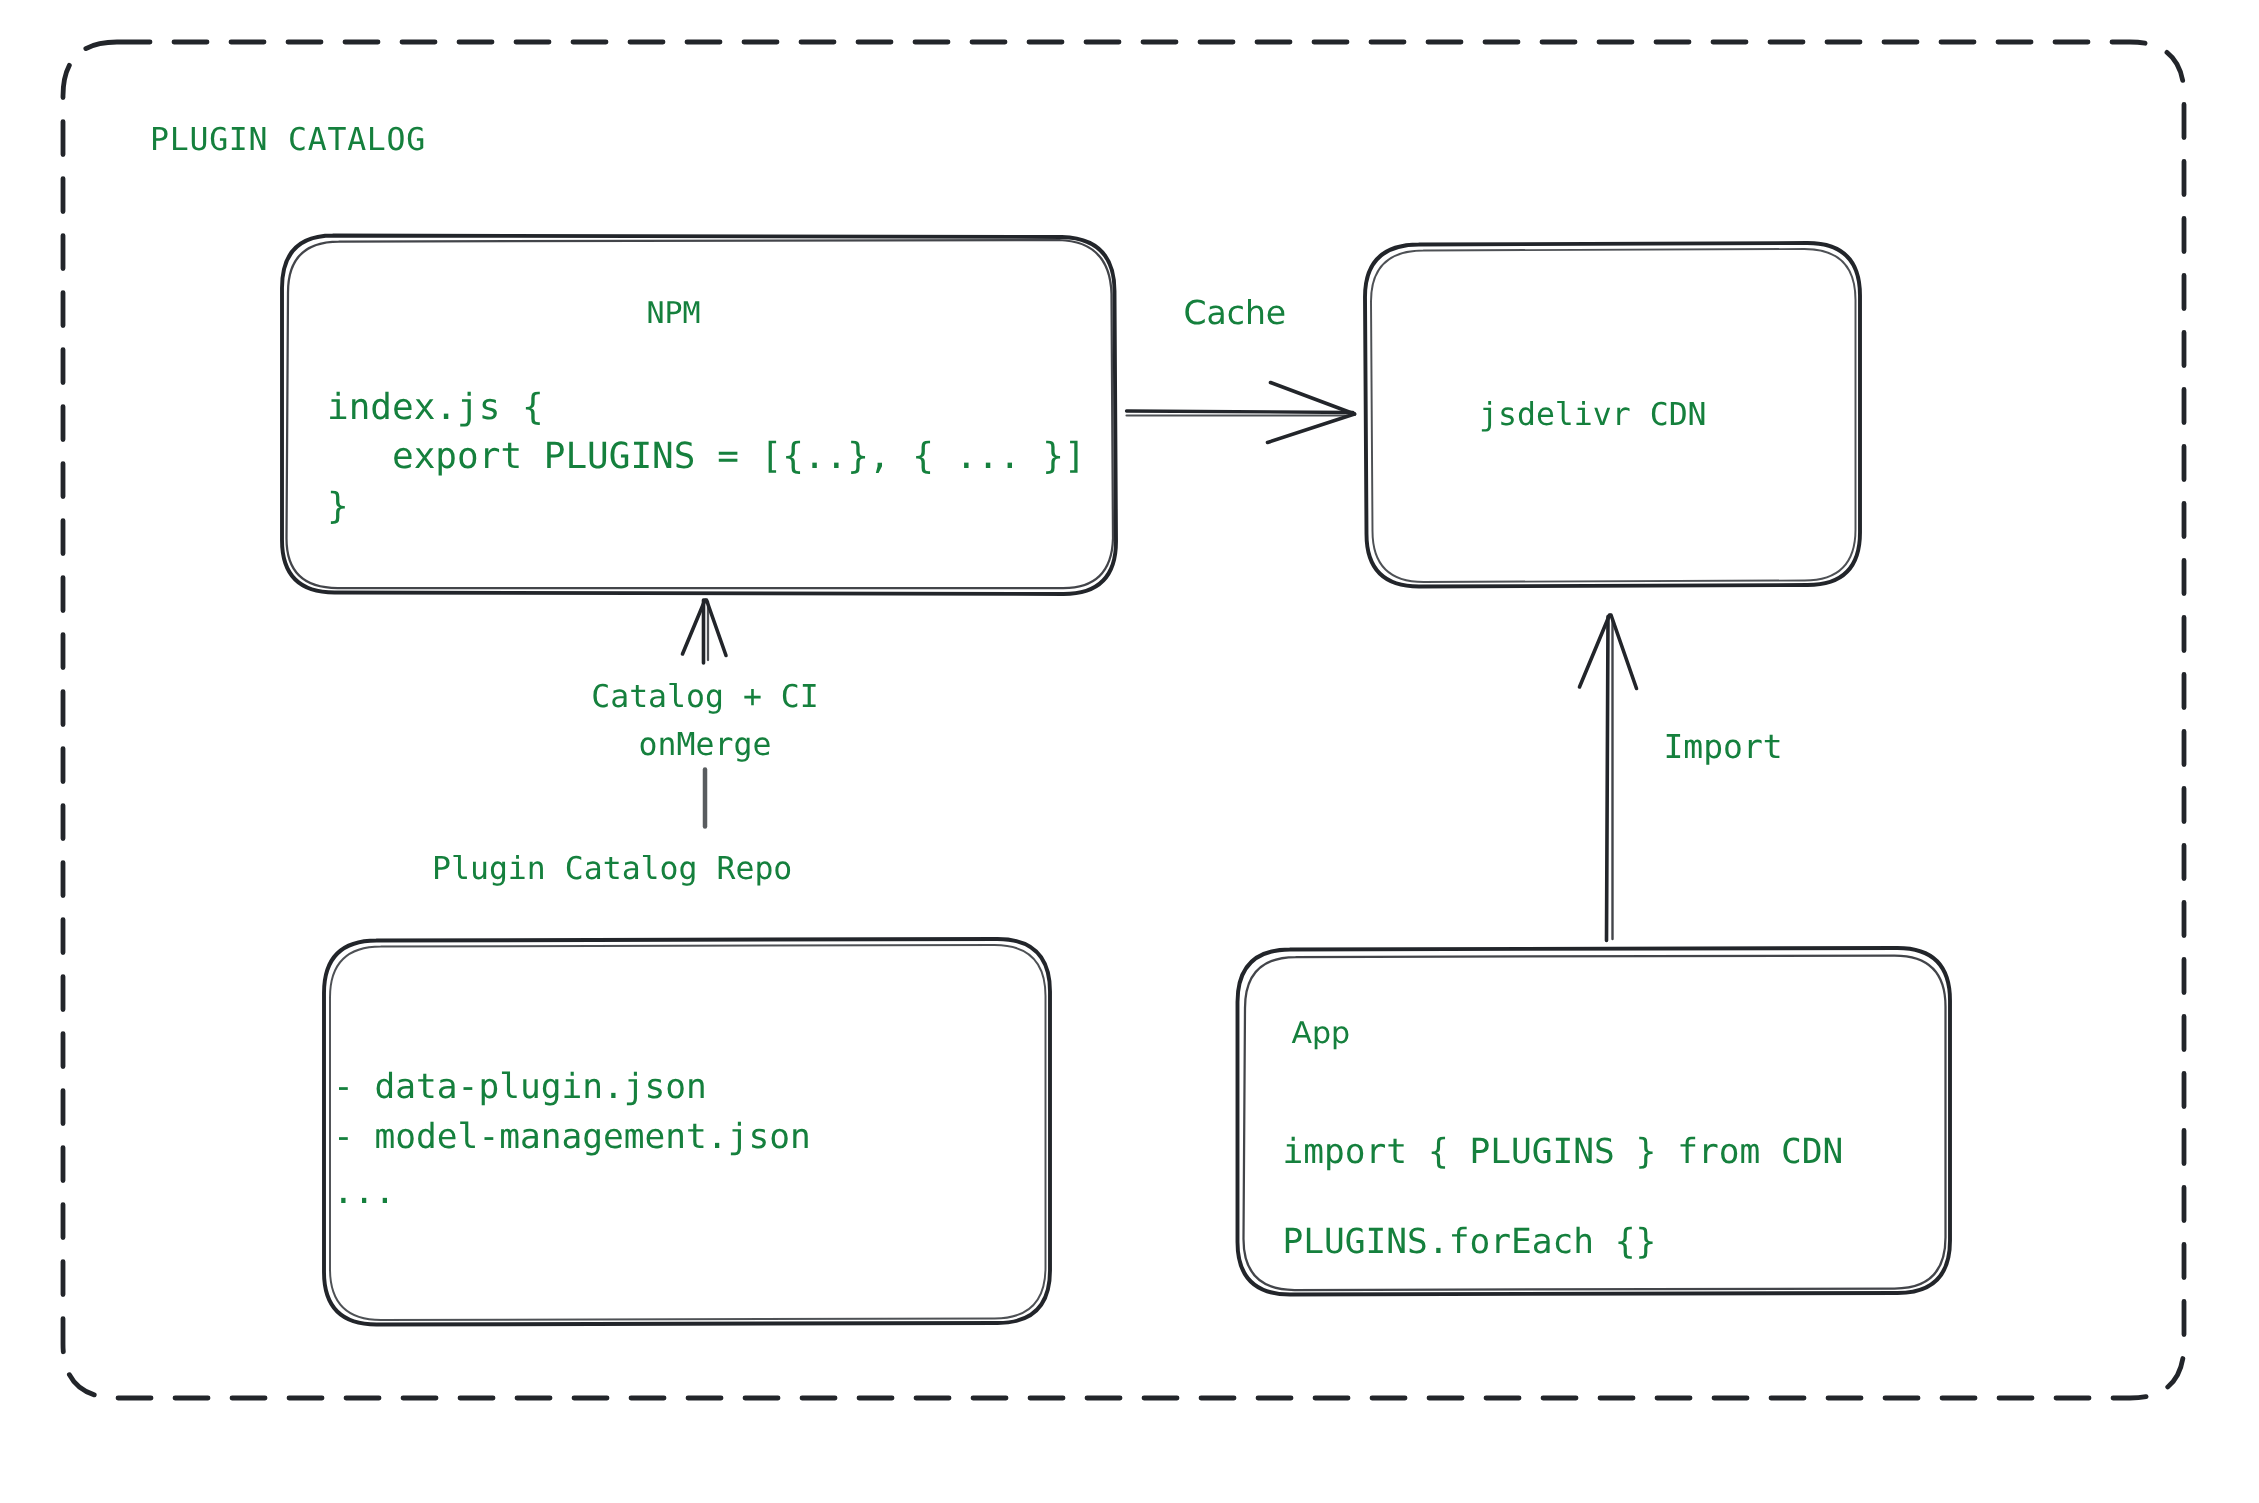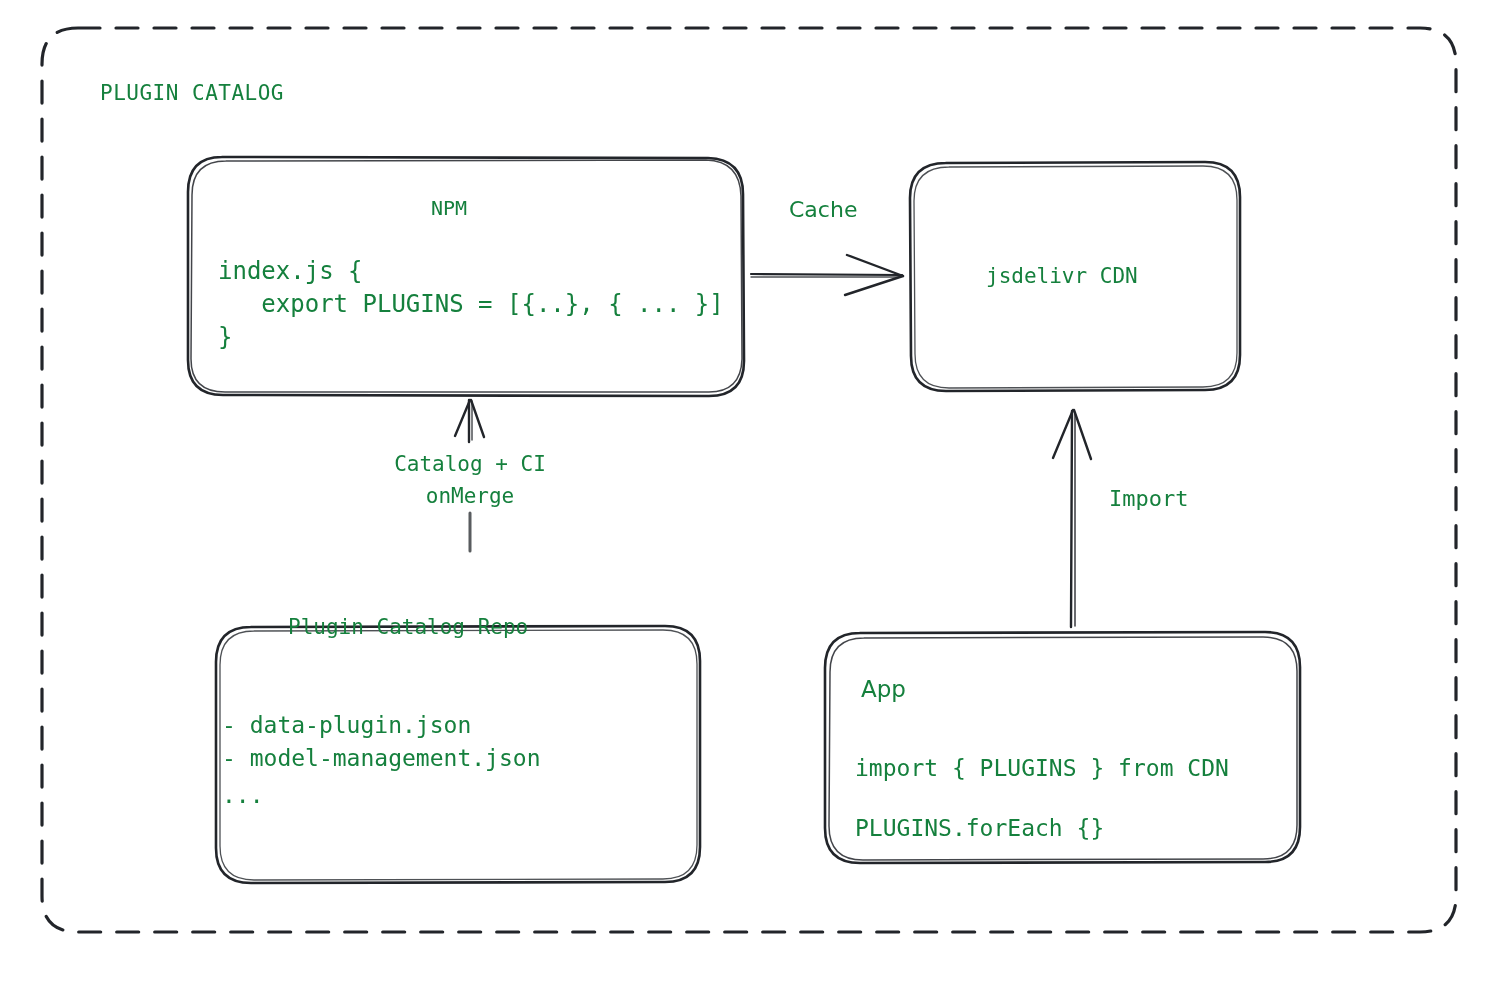--- a/index.html
+++ b/index.html
@@ -65,37 +65,36 @@
     top: 449px;
     font-size: 21px;
     line-height: 31px;
     text-align: center;
     width: 192px;
   }
   .repo-title {
     left: 288px;
     top: 569px;
     font-size: 21px;
-    margin-top: 48px;
   }
   .repo-list {
     left: 222px;
     top: 709px;
     font-size: 23px;
     line-height: 33px;
   }
   .import-label {
     left: 1109px;
     top: 488px;
     font-size: 22px;
   }
   .app-title {
     left: 861px;
     top: 678px;
-    font-size: 23px;
+    font-size: 20px;
   }
   .app-code {
     left: 855px;
     top: 738px;
     font-size: 23px;
     line-height: 60px;
   }
 </style>
 </head>
 <body>

